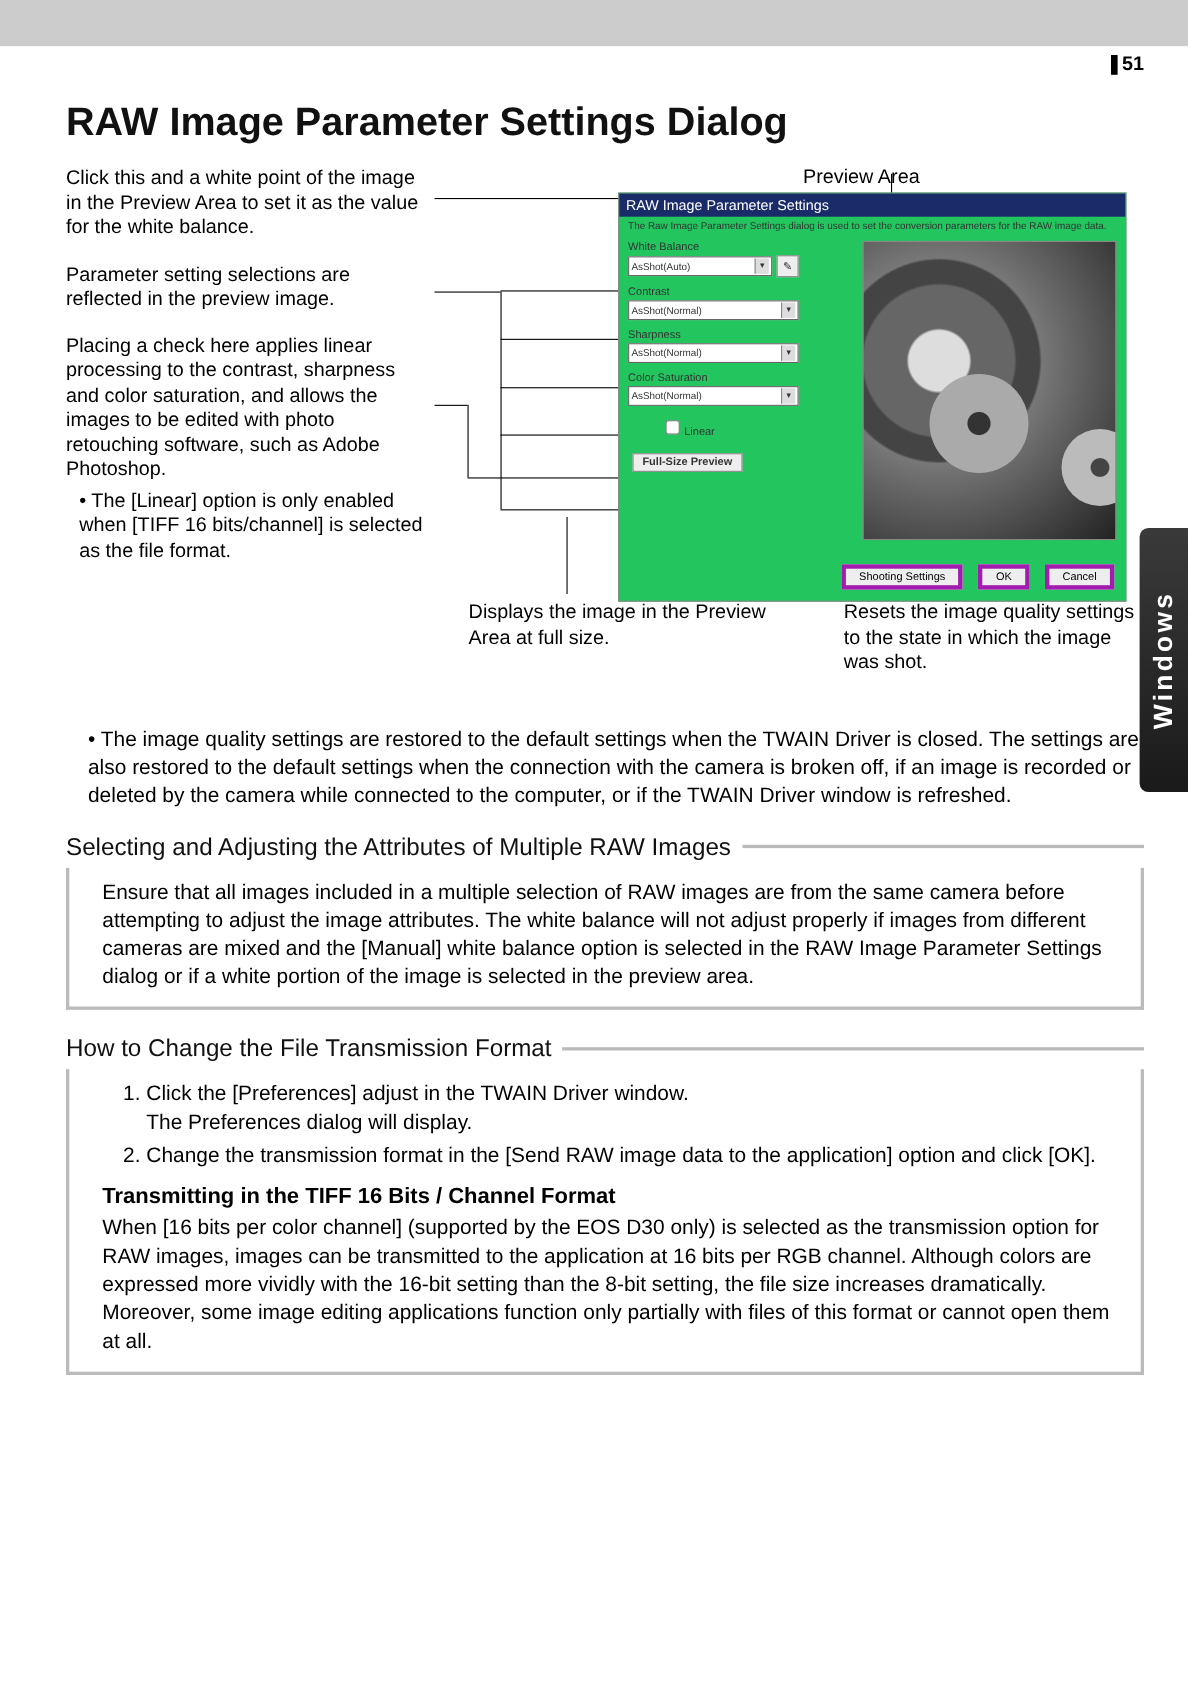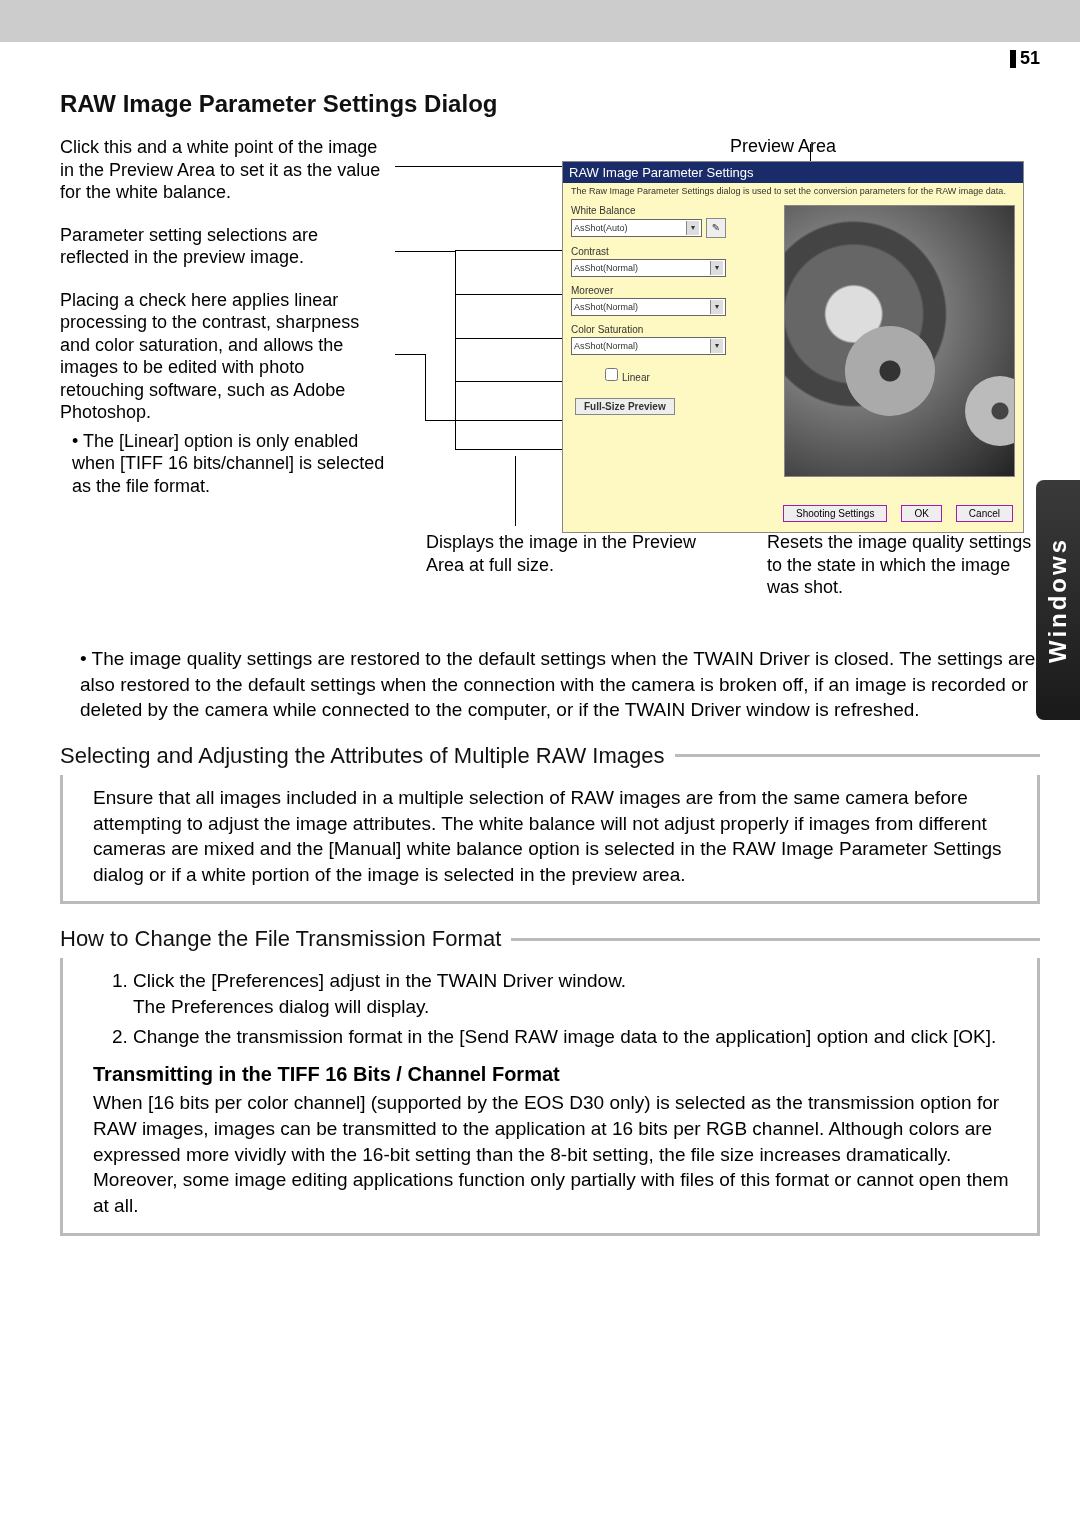--- a/index.html
+++ b/index.html
@@ -30,21 +30,21 @@
     width: 6px;
     height: 18px;
     background: #000;
     vertical-align: middle;
     margin-right: 4px;
   }
   .page {
     padding: 48px 40px 40px 60px;
   }
   h1.title {
-    font-size: 24px;
+    font-size: 36px;
     font-weight: bold;
     margin: 0 0 18px 0;
     color: #111;
   }
   .upper {
     position: relative;
     height: 500px;
   }
   .left-notes {
     position: absolute;
@@ -69,21 +69,21 @@
     top: 0;
     font-size: 18px;
     color: #000;
   }
   .dialog {
     position: absolute;
     left: 502px;
     top: 25px;
     width: 460px;
     height: 370px;
-    background: #fef9c3;
+    background: #22c55e;
     border: 1px solid #888;
   }
   .dialog-title {
     background: #1a2b6a;
     color: #fff;
     font-size: 13px;
     padding: 3px 6px;
   }
   .dialog-desc {
     font-size: 9px;
@@ -174,21 +174,21 @@
   .dialog-btns {
     position: absolute;
     bottom: 10px;
     right: 10px;
     display: flex;
     gap: 14px;
     font-size: 10px;
   }
   .dbtn {
     background: #eee;
-    border: 1px solid #a21caf;
+    border: 4px solid #a21caf;
     padding: 2px 12px;
   }
   
   .leader {
     position: absolute;
     background: #000;
   }
   .h { height: 1px; }
   .v { width: 1px; }
 
@@ -329,21 +329,21 @@
             </div>
           </div>
           <div class="ctrl-group">
             <div class="ctrl-label">Contrast</div>
             <div class="ctrl-select">
               <span>AsShot(Normal)</span>
                 <span class="arrow">▾</span>
             </div>
           </div>
           <div class="ctrl-group">
-            <div class="ctrl-label">Moreover</div>
+            <div class="ctrl-label">Sharpness</div>
             <div class="ctrl-select">
               <span>AsShot(Normal)</span>
                 <span class="arrow">▾</span>
             </div>
           </div>
           <div class="ctrl-group">
             <div class="ctrl-label">Color Saturation</div>
             <div class="ctrl-select">
               <span>AsShot(Normal)</span>
                 <span class="arrow">▾</span>

